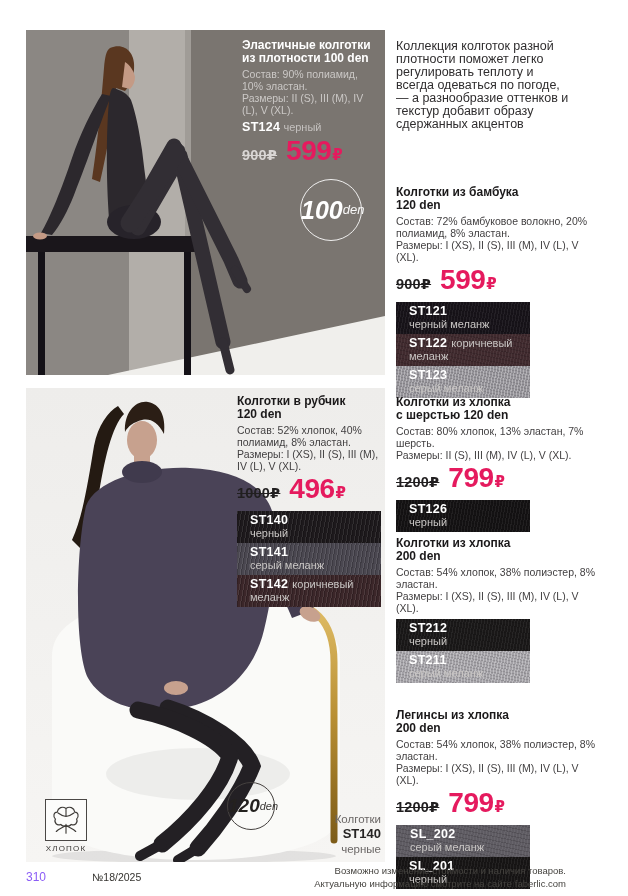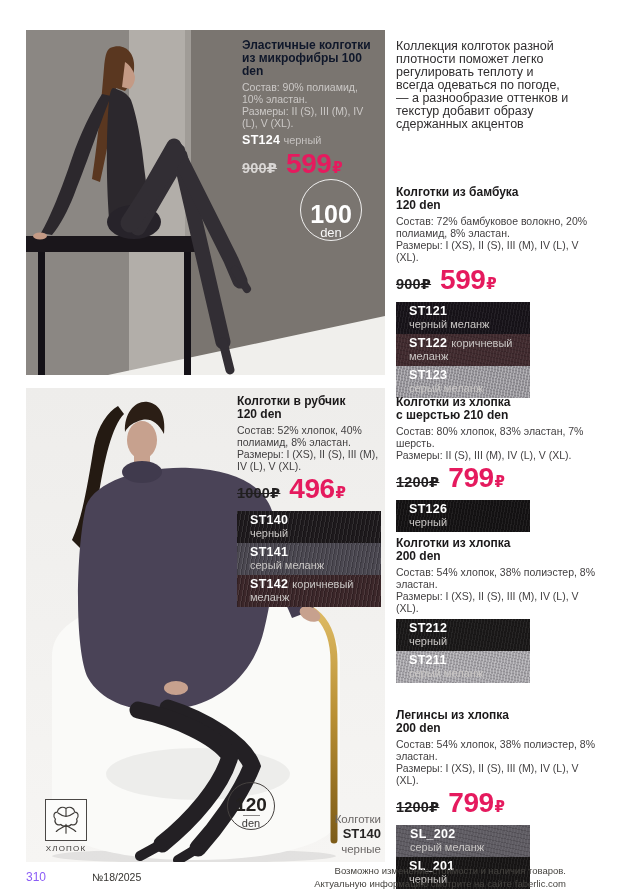--- a/index.html
+++ b/index.html
@@ -7,21 +7,21 @@
         font-family:"Liberation Sans","DejaVu Sans",sans-serif;color:#232122;}
   .abs{position:absolute;}
 
   
   .photo{position:absolute;overflow:hidden;}
   #photo-top{left:26px;top:30px;width:359px;height:345px;background:#7a7570;}
   #photo-bottom{left:26px;top:388px;width:359px;height:474px;background:#f1efed;}
 
   
   .ovl{position:absolute;}
-  .ovl-dark h3{color:#0f172a;}
+  .ovl-dark h3{color:#ffffff;}
   h3{margin:0;font-size:12px;line-height:13px;font-weight:bold;color:#1b191a;}
   .bd{margin-top:3px;font-size:10.5px;line-height:12px;color:#413f40;}
   .ovl-dark .bd{color:#cbc8c6;}
   .skuline{margin-top:4px;font-size:11px;color:#c4c1bf;}
   .skuline b{font-size:12.5px;color:#fff;letter-spacing:.3px;}
 
   .price{margin-top:4px;display:flex;align-items:baseline;gap:9px;}
   .old{font-size:14.5px;font-weight:bold;color:#211f20;text-decoration:line-through;letter-spacing:.2px;}
   .ovl-dark .old{color:#d9d6d4;}
   .new{font-size:28px;font-weight:bold;color:#e51a5e;letter-spacing:-.5px;line-height:26px;}
@@ -42,22 +42,22 @@
      repeating-linear-gradient(100deg,rgba(255,255,255,.30) 0 1px,transparent 1px 3px),
      repeating-linear-gradient(12deg,rgba(0,0,0,.12) 0 1px,transparent 1px 3px);}
   .tex-rib{background-image:
      repeating-linear-gradient(100deg,rgba(255,255,255,.09) 0 1px,rgba(0,0,0,.18) 1px 2px,transparent 2px 4px);}
 
   
   #intro{left:396px;top:40px;width:178px;font-size:12.5px;line-height:13px;color:#2f2d2e;}
   .sec{position:absolute;left:396px;width:200px;}
 
   
-  .badge{position:absolute;border-radius:50%;display:flex;flex-direction:column;
-         align-items:center;justify-content:flex-end;box-sizing:border-box;}
+  .badge{position:absolute;border-radius:50%;display:flex;flex-direction:row;
+         align-items:center;justify-content:flex-start;box-sizing:border-box;font-style:italic;}
   #badge-100{left:274px;top:149px;width:62px;height:62px;border:1.5px solid rgba(255,255,255,.88);color:#fff;}
   #badge-100 .bval{font-size:25px;font-weight:bold;line-height:24px;}
   #badge-100 .bunit{font-size:13px;line-height:14px;color:rgba(255,255,255,.95);}
   #badge-120{left:201px;top:394px;width:48px;height:48px;border:1.5px solid #45413f;color:#24211f;}
   #badge-120 .bval{font-size:19px;font-weight:bold;line-height:18px;}
   #badge-120 .bbar{width:17px;height:1px;background:#8b8887;margin:1px 0 1px;}
   #badge-120 .bunit{font-size:11px;line-height:12px;color:#3a3736;}
 
   
   #cotton{left:10px;top:411px;width:60px;text-align:center;}
@@ -102,21 +102,21 @@
       <ellipse cx="108" cy="192" rx="27" ry="17" fill="#27232a"></ellipse>
       <path d="M112,198 L154,126 L197,312" stroke="#322e34" stroke-width="15" stroke-linecap="round" stroke-linejoin="round" fill="none"></path>
       <path d="M197,312 L204,340" stroke="#322e34" stroke-width="9" stroke-linecap="round" fill="none"></path>
       <path d="M104,193 L148,116 L205,230 L214,251" stroke="#322e34" stroke-width="15" stroke-linecap="round" stroke-linejoin="round" fill="none"></path>
       <path d="M209,240 L221,259" stroke="#322e34" stroke-width="8" stroke-linecap="round" fill="none"></path>
       <path d="M104,193 L150,122" stroke="#322e34" stroke-width="19" stroke-linecap="round" fill="none"></path>
     </svg>
 
     
     <div class="ovl ovl-dark" style="left:216px;top:9px;width:138px;">
-      <h3><span>Эластичные колготки</span><br><span>из микрофибры 100 den</span></h3>
+      <h3><span>Эластичные колготки</span><br><span>из плотности 100 den</span></h3>
       <div class="bd">Состав: 90% полиамид, 10% эластан.</div>
       <div class="bd" style="margin-top:0">Размеры: II (S), III (M), IV (L), V (XL).</div>
       <div class="skuline"><b>ST124</b> <span>черный</span></div>
       <div class="price">
         <span class="old">900₽</span>
         <span class="new"><span>599</span><span class="rub">₽</span></span>
       </div>
     </div>
 
     <div class="badge" id="badge-100">
@@ -145,22 +145,22 @@
         <div class="sw-l2">меланж</div>
       </div>
       <div class="swatch tex-mel-light" style="background-color: rgb(150, 148, 154);">
         <div class="sw-l1"><span class="sw-sku">ST123</span><span class="sw-rest"></span></div>
         <div class="sw-l2">серый меланж</div>
       </div>
     </div>
   </div>
 
   <div class="sec" style="top:396px">
-    <h3><span>Колготки из хлопка</span><br><span>с шерстью 210 den</span></h3>
-    <div class="bd">Состав: 80% хлопок, 83% эластан, 7% шерсть.</div>
+    <h3><span>Колготки из хлопка</span><br><span>с шерстью 120 den</span></h3>
+    <div class="bd">Состав: 80% хлопок, 13% эластан, 7% шерсть.</div>
     <div class="bd" style="margin-top:0">Размеры: II (S), III (M), IV (L), V (XL).</div>
     <div class="price">
       <span class="old">1200₽</span>
       <span class="new"><span>799</span><span class="rub">₽</span></span>
     </div>
     <div class="sw">
       <div class="swatch tex-mel" style="background-color: rgb(20, 18, 19);">
         <div class="sw-l1"><span class="sw-sku">ST126</span><span class="sw-rest"></span></div>
         <div class="sw-l2">черный</div>
       </div>

